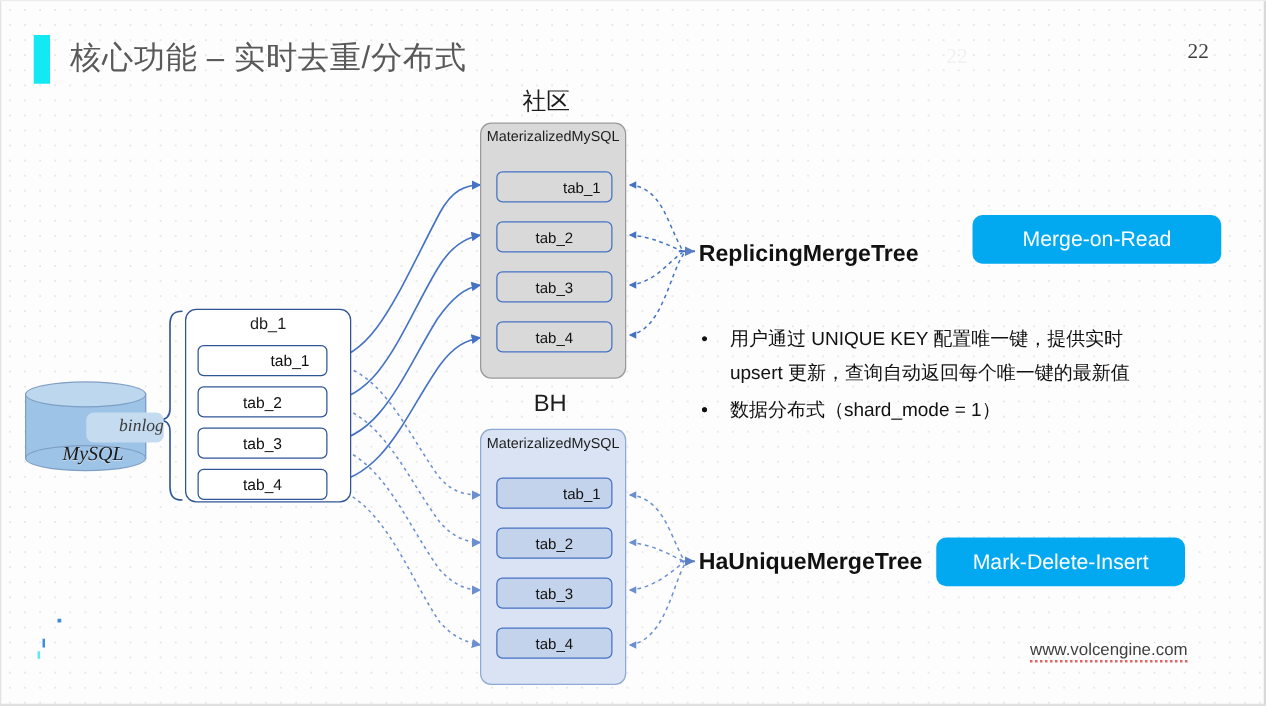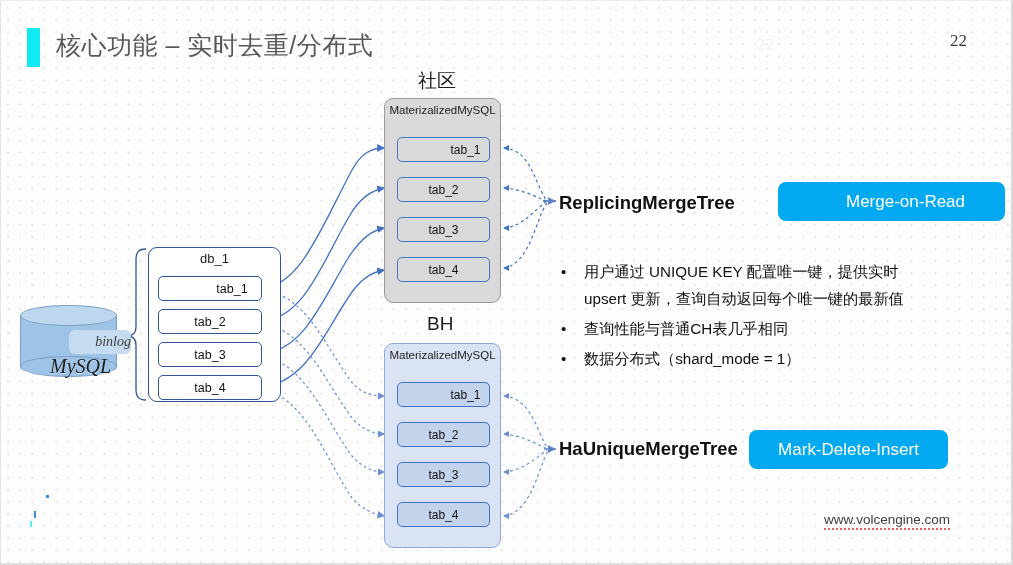--- a/index.html
+++ b/index.html
@@ -105,21 +105,21 @@
     box-sizing:border-box;
   }
   .cyl-bottom{
     position:absolute;left:0;top:51px;width:97px;height:21px;
     background:#9dc3e6;border:1px solid #7f9fc4;border-radius:50%;
     box-sizing:border-box;
   }
   .mysql-label{
     position:absolute;left:28px;top:50px;
     font-family:"Liberation Serif","DejaVu Serif",serif;
-    font-style:italic;font-size:20px;color:#1a1a1a;
+    font-style:italic;font-size:16px;color:#1a1a1a;
     text-shadow:0 1px 0 rgba(255,255,255,.5);
     z-index:4;
   }
   #binlog-badge{
     position:absolute;left:69px;top:330px;width:62px;height:24px;
     background:#c5dcf0;border-radius:6px;
     display:flex;align-items:center;justify-content:flex-end;
     z-index:5;
   }
   #binlog-badge span{
@@ -132,21 +132,21 @@
     position:absolute;font-size:18.5px;color:#111;font-weight:600;white-space:nowrap;
   }
   #engine-top{left:559px;top:192px;}
   #engine-bottom{left:559px;top:438px;}
 
   .pill{
     position:absolute;height:39px;border-radius:8px;background:#03A9F0;
     display:flex;align-items:center;justify-content:center;
     color:#ffffff;font-size:17px;white-space:nowrap;
   }
-  #pill-mor{left:778px;top:182px;width:199px;padding-left:28px;}
+  #pill-mor{left:778px;top:172px;width:199px;}
   #pill-mdi{left:749px;top:430px;width:199px;}
 
   #bullets{position:absolute;left:551px;top:258px;width:452px;}
   .bullet{
     position:relative;padding-left:33px;margin-bottom:3px;
     font-size:15.2px;color:#111;line-height:27px;
   }
   .bullet .dot{
     position:absolute;left:10px;top:0;font-size:15px;line-height:27px;color:#111;
   }
@@ -316,21 +316,20 @@
   </div>
 
   <div id="bullets">
     <div class="bullet">
       <span class="dot">•</span>
       <div>用户通过 UNIQUE KEY 配置唯一键，提供实时</div>
       <div>upsert 更新，查询自动返回每个唯一键的最新值</div>
     </div>
     <div class="bullet">
       <span class="dot">•</span>
-      <div>查询性能与普通CH表几乎相同</div>
     </div>
     <div class="bullet">
       <span class="dot">•</span>
       <div>数据分布式（shard_mode = 1）</div>
     </div>
   </div>
 
   <div class="site-url">www.volcengine.com</div>
 
   <div class="stray" id="stray-1"></div>

